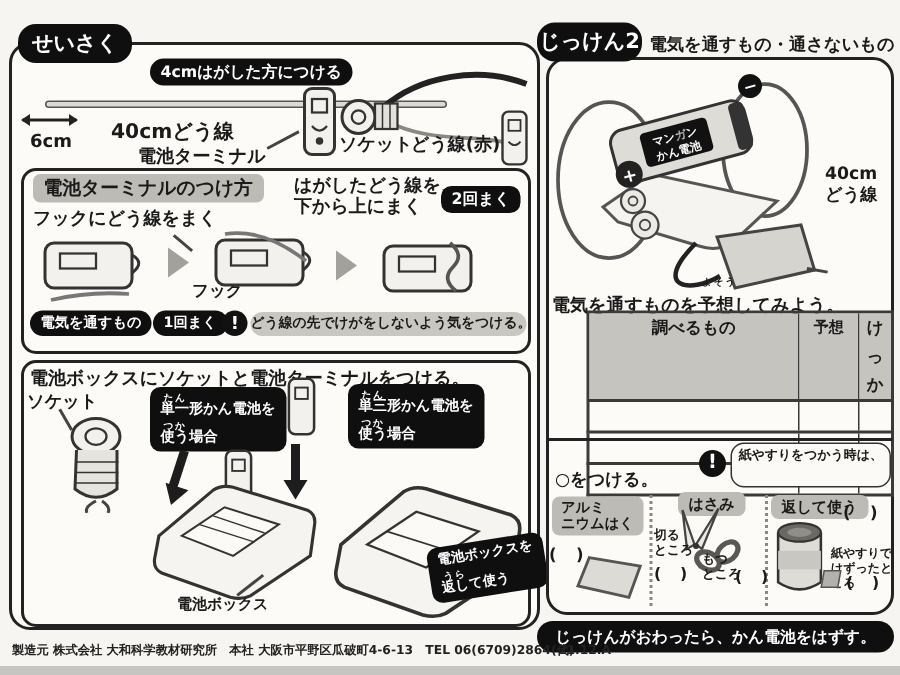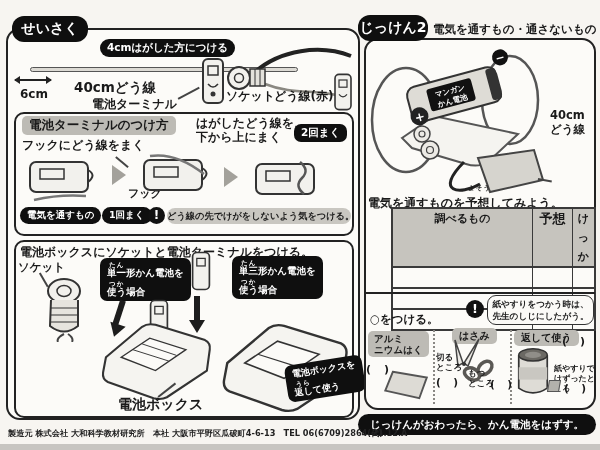--- a/index.html
+++ b/index.html
@@ -145,21 +145,21 @@
   </svg>
   <div class="darr-stem" style="left:116px;top:300px;height:26px;transform:rotate(18deg);"></div>
   <div class="darr-head" style="left:108px;top:324px;transform:rotate(18deg);"></div>
 
   <svg class="abs" style="left:92px;top:302px;" width="125" height="100" viewBox="0 0 130 105">
     <path d="M14 58 L52 26 Q58 22 66 24 L118 40 Q124 43 123 50 L120 72 L78 100 Q72 103 64 101 L16 84 Q10 81 11 74 Z" fill="#f5f4f0" stroke="#333" stroke-width="2.2"></path>
     <path d="M30 58 L60 38 L98 50 L66 72 Z" fill="#fbfaf7" stroke="#333" stroke-width="1.4"></path>
     <line x1="42" y1="50" x2="80" y2="62" stroke="#333" stroke-width="1"></line>
     <line x1="52" y1="44" x2="88" y2="56" stroke="#333" stroke-width="1"></line>
   </svg>
-  <div class="abs b nowrap" style="left:118px;top:396px;font-size:14px;">電池ボックス</div>
+  <div class="abs b nowrap" style="left:118px;top:396px;font-size:10px;">電池ボックス</div>
   <div class="leader" style="left:158px;top:396px;width:22px;transform:rotate(-38deg);"></div>
 
   <svg class="abs" style="left:188px;top:250px;" width="26" height="42" viewBox="0 0 30 50">
     <rect x="5" y="3" width="20" height="44" rx="5" fill="#f2f1ed" stroke="#333" stroke-width="2"></rect>
     <rect x="10" y="10" width="10" height="9" fill="none" stroke="#333" stroke-width="1.5"></rect>
   </svg>
   <div class="darr-stem" style="left:194px;top:296px;height:26px;"></div>
   <div class="darr-head" style="left:189px;top:320px;"></div>
 
   <div class="bbadge2" style="left:232px;top:256px;">
@@ -214,21 +214,21 @@
   <div class="leader" style="left:538px;top:178px;width:14px;transform:rotate(10deg);"></div>
 
   <div class="abs" style="left:368px;top:192px;">
     <span class="furi" style="left:100px;">よそう</span>
     <span class="b nowrap" style="font-size:12px;margin-top:16px;">電気を通すものを予想してみよう。</span>
   </div>
 
   <div class="abs" style="left:368px;top:207px;width:205px;margin-left:23px;">
     <div style="display:flex;border:2px solid #3a3a3a;">
       <div class="tblhead" style="width:140px;font-size:11px;line-height:19px;border-right:1.8px solid #3a3a3a;">調べるもの</div>
-      <div class="tblhead" style="width:40px;font-size:13px;line-height:19px;border-right:1.8px solid #3a3a3a;">予想</div>
+      <div class="tblhead" style="width:40px;font-size:10px;line-height:19px;border-right:1.8px solid #3a3a3a;">予想</div>
       <div class="tblhead" style="flex:1;font-size:11px;line-height:19px;">けっか</div>
     </div>
     <div style="display:flex;border:2px solid #3a3a3a;border-top:none;height:21px;">
       <div style="width:140px;border-right:1.8px solid #3a3a3a;"></div>
       <div style="width:40px;border-right:1.8px solid #3a3a3a;"></div>
       <div style="flex:1;"></div>
     </div>
     <div style="display:flex;border:2px solid #3a3a3a;border-top:none;height:21px;">
       <div style="width:140px;border-right:1.8px solid #3a3a3a;"></div>
       <div style="width:40px;border-right:1.8px solid #3a3a3a;"></div>
@@ -240,21 +240,20 @@
       <div style="flex:1;"></div>
     </div>
   </div>
 
   <div class="abs" style="left:365px;top:292px;width:230px;border-top:2.5px solid #222;"></div>
 
   <div class="abs b nowrap" style="left:370px;top:312px;font-size:11.5px;">○をつける。</div>
   <div class="excl" style="left:466px;top:300px;width:18px;height:18px;line-height:18px;font-size:13px;">!</div>
   <div class="abs" style="left:487px;top:295px;width:107px;height:30px;border:1.6px solid #333;border-radius:9px;background:#fbfaf7;text-align:center;">
     <div class="b nowrap" style="font-size:8.6px;line-height:13px;margin-top:2px;">紙やすりをつかう時は、</div>
-    <div class="b nowrap" style="font-size:8.6px;line-height:11px;">先生のしじにしたがう。</div>
   </div>
 
   <div class="dotsep" style="left:433px;top:330px;height:74px;"></div>
   <div class="dotsep" style="left:510px;top:330px;height:74px;"></div>
 
   <div class="gbadge" style="left:368px;top:331px;font-size:9.5px;line-height:11px;padding:2px 6px;">
     <div>アルミ</div>
     <div>ニウムはく</div>
   </div>
   <div class="abs blank" style="left:366px;top:362px;">(　)</div>

